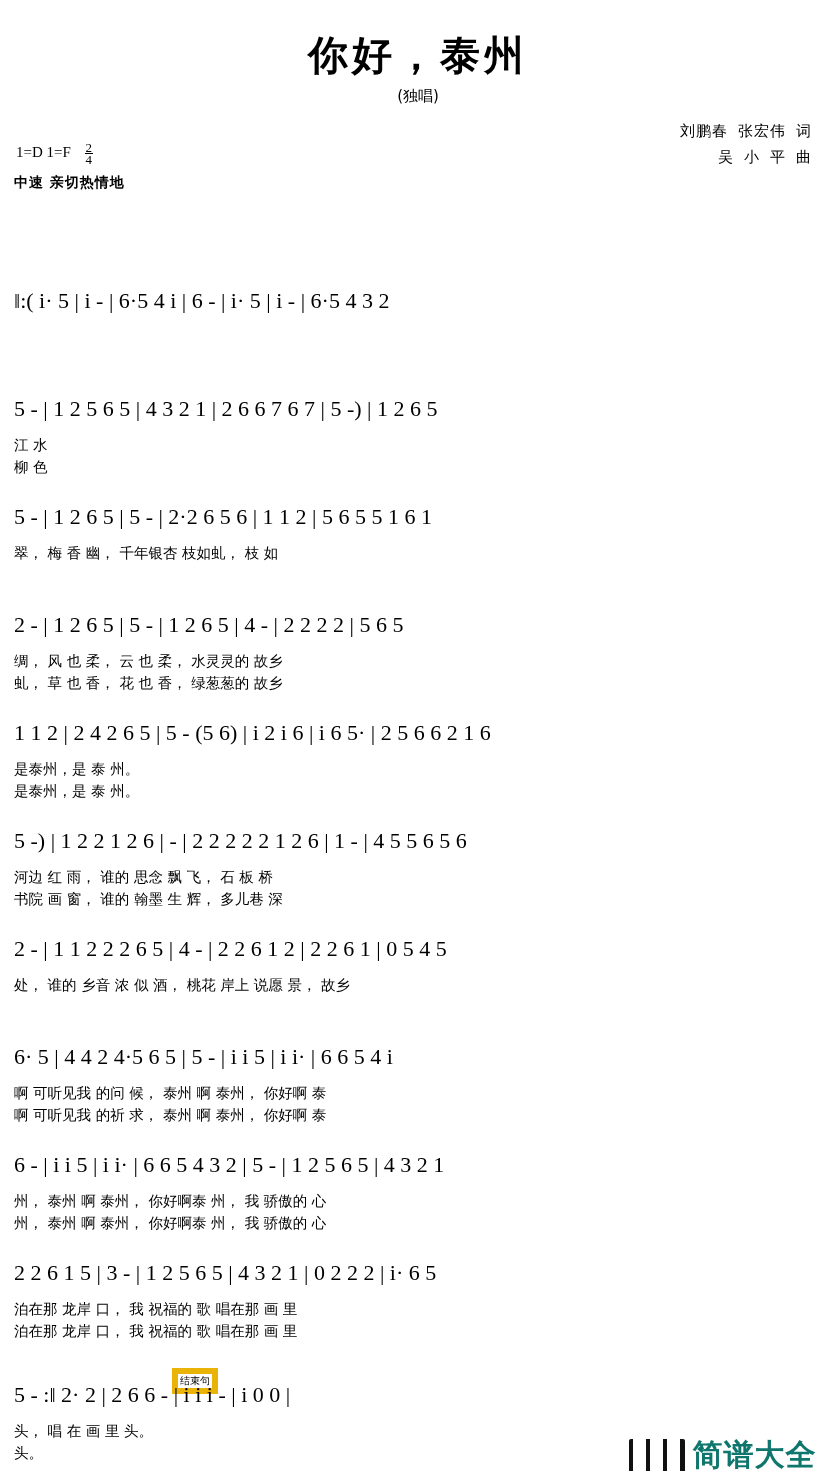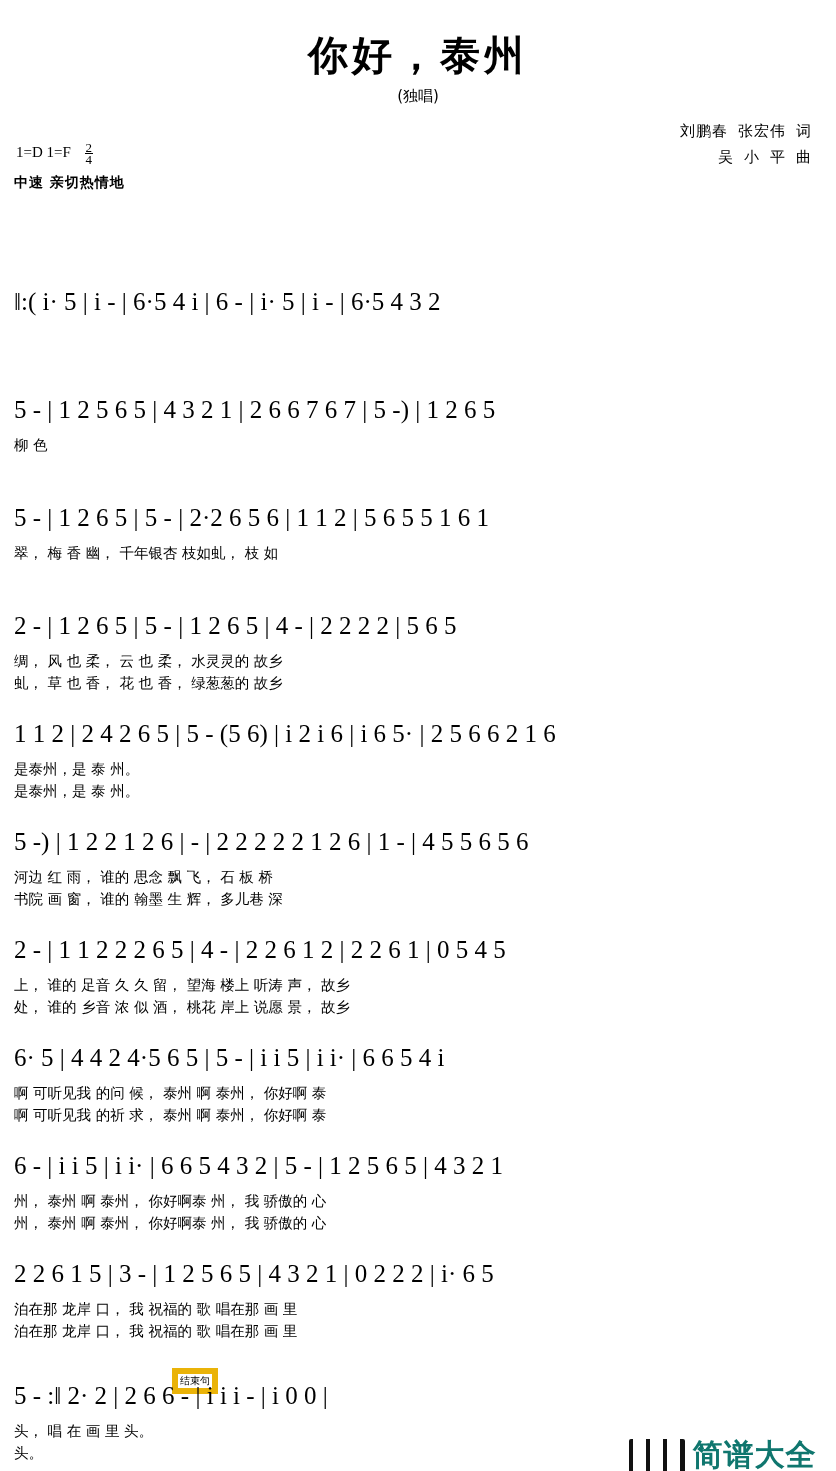--- a/index.html
+++ b/index.html
@@ -64,21 +64,21 @@
   
   .system{
     position:relative;
     margin:0 14px;
     height:108px;
   }
   .system.first{margin-top:12px;}
   .notes{
     position:relative;
     height:40px;
-    font-size:25px;
+    font-size:22px;
     font-family:"Liberation Serif", serif;
     white-space:nowrap;
     letter-spacing:0px;
   }
   .lyricline{
     font-size:14.5px;
     font-family:"DejaVu Sans", sans-serif;
     white-space:nowrap;
     height:22px;
     letter-spacing:0px;
@@ -148,20 +148,21 @@
   <div style="height:170px"></div>
 
   <div class="system first">
     <div class="notes">‖:( i· 5 | i  -  | 6·5 4 i | 6  - | i· 5 | i  - | 6·5 4 3 2</div>
     <div class="lyricline"></div>
     <div class="lyricline"></div>
   </div>
 
   <div class="system">
     <div class="notes">5  - | 1 2 5 6 5 | 4 3 2 1 | 2 6 6 7 6 7 | 5  -) | 1 2 6 5</div>
+    <div class="lyricline">                                                                             江        水</div>
     <div class="lyricline">                                                                             柳        色</div>
   </div>
 
   <div class="system">
     <div class="notes">5  - | 1 2 6 5 | 5  - | 2·2 6 5 6 | 1 1 2 | 5 6 5 5 1 6 1</div>
     <div class="lyricline">翠，      梅  香   幽，     千年银杏    枝如虬，   枝      如</div>
   </div>
 
   <div class="system">
     <div class="notes">2  - | 1 2 6 5 | 5  - | 1 2 6 5 | 4  - | 2 2 2 2 | 5 6 5</div>
@@ -176,21 +177,20 @@
   </div>
 
   <div class="system">
     <div class="notes">5 -) | 1 2 2 1 2 6 | -  | 2 2 2 2 2 1 2 6 | 1  - | 4  5 5 6 5 6</div>
     <div class="lyricline">      河边 红     雨，    谁的 思念  飘      飞，   石 板 桥</div>
     <div class="lyricline">      书院 画     窗，    谁的 翰墨  生      辉，   多儿巷 深</div>
   </div>
 
   <div class="system">
     <div class="notes">2  - | 1 1 2 2  2 6 5 | 4  - | 2 2 6  1 2 | 2 2 6  1 | 0 5  4 5</div>
-    <div class="lyricline">上，    谁的 足音  久 久  留，   望海 楼上   听涛  声，   故乡</div>
     <div class="lyricline">处，    谁的 乡音  浓 似  酒，   桃花 岸上   说愿  景，   故乡</div>
   </div>
 
   <div class="system">
     <div class="notes">6· 5 | 4 4 2  4·5 6 5 | 5  - | i i  5 | i i· | 6 6 5   4 i</div>
     <div class="lyricline">啊     可听见我 的问      候，    泰州  啊  泰州，  你好啊 泰</div>
     <div class="lyricline">啊     可听见我 的祈      求，    泰州  啊  泰州，  你好啊 泰</div>
   </div>
 
   <div class="system">

